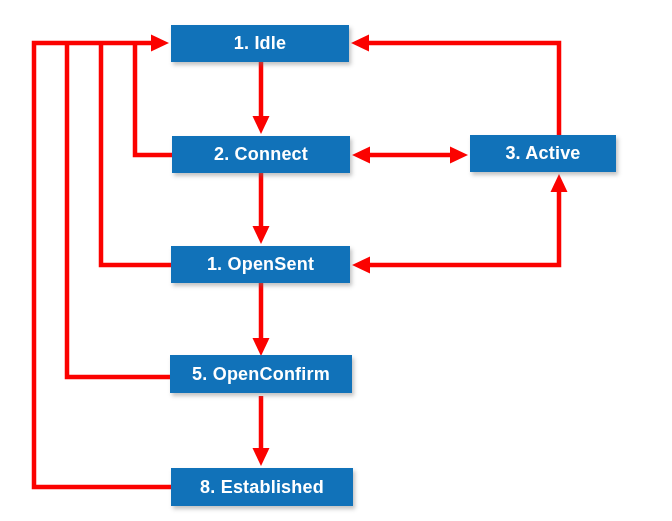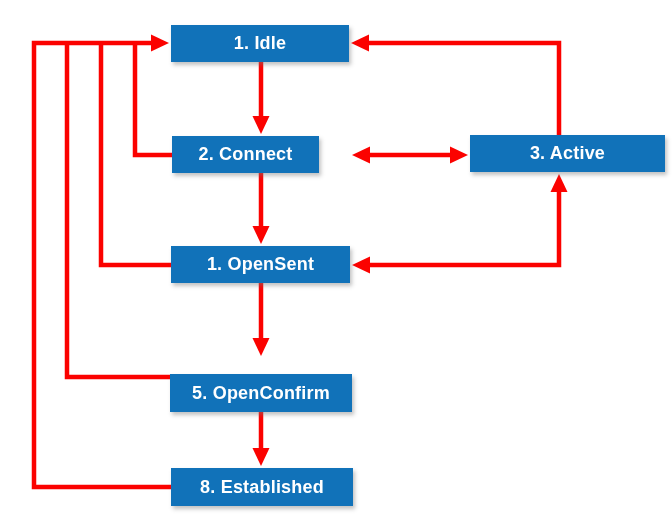--- a/index.html
+++ b/index.html
@@ -39,24 +39,24 @@
     color: var(--node-text, #ffffff);
     display: flex;
     align-items: center;
     justify-content: center;
     font-size: 18px;
     font-weight: bold;
     letter-spacing: 0.2px;
     box-shadow: 2px 3px 4px rgba(120,120,120,0.45);
   }
   .node-idle        { left: 171px; top: 25px;  width: 178px; height: 37px; }
-  .node-connect     { left: 172px; top: 136px; width: 147px; height: 37px; justify-content: center; }
-  .node-active      { left: 470px; top: 135px; width: 195px; height: 37px; }
+  .node-connect     { left: 172px; top: 136px; width: 178px; height: 37px; justify-content: center; }
+  .node-active      { left: 470px; top: 135px; width: 146px; height: 37px; }
   .node-opensent    { left: 171px; top: 246px; width: 179px; height: 37px; }
-  .node-openconfirm { left: 170px; top: 374px; width: 182px; height: 38px; }
+  .node-openconfirm { left: 170px; top: 355px; width: 182px; height: 38px; }
   .node-established { left: 171px; top: 468px; width: 182px; height: 38px; }
 </style>
 </head>
 <body>
 
 <div id="canvas">
 
   <svg id="edges" viewBox="0 0 672 521" xmlns="http://www.w3.org/2000/svg">
 
     <path class="edge" d="M 171 487 L 34 487 L 34 43 L 152 43"></path>

